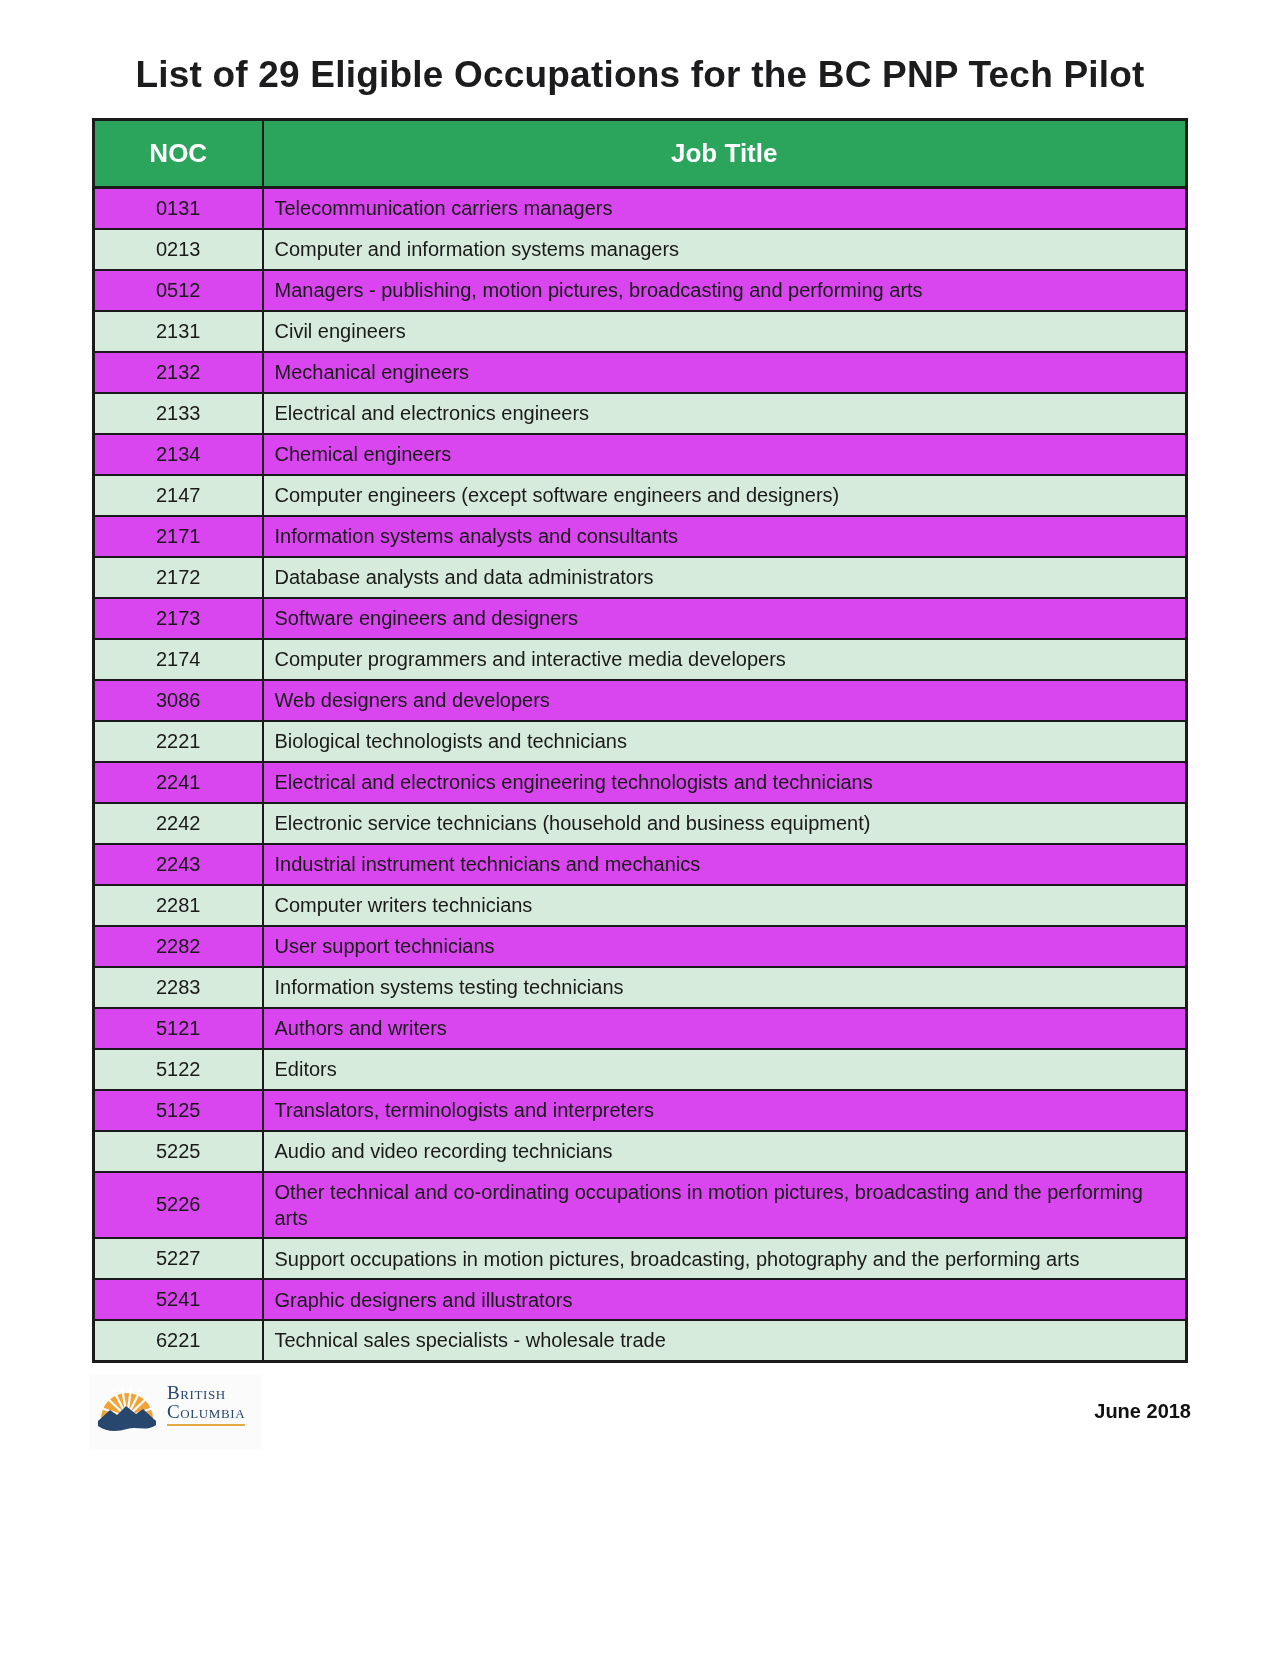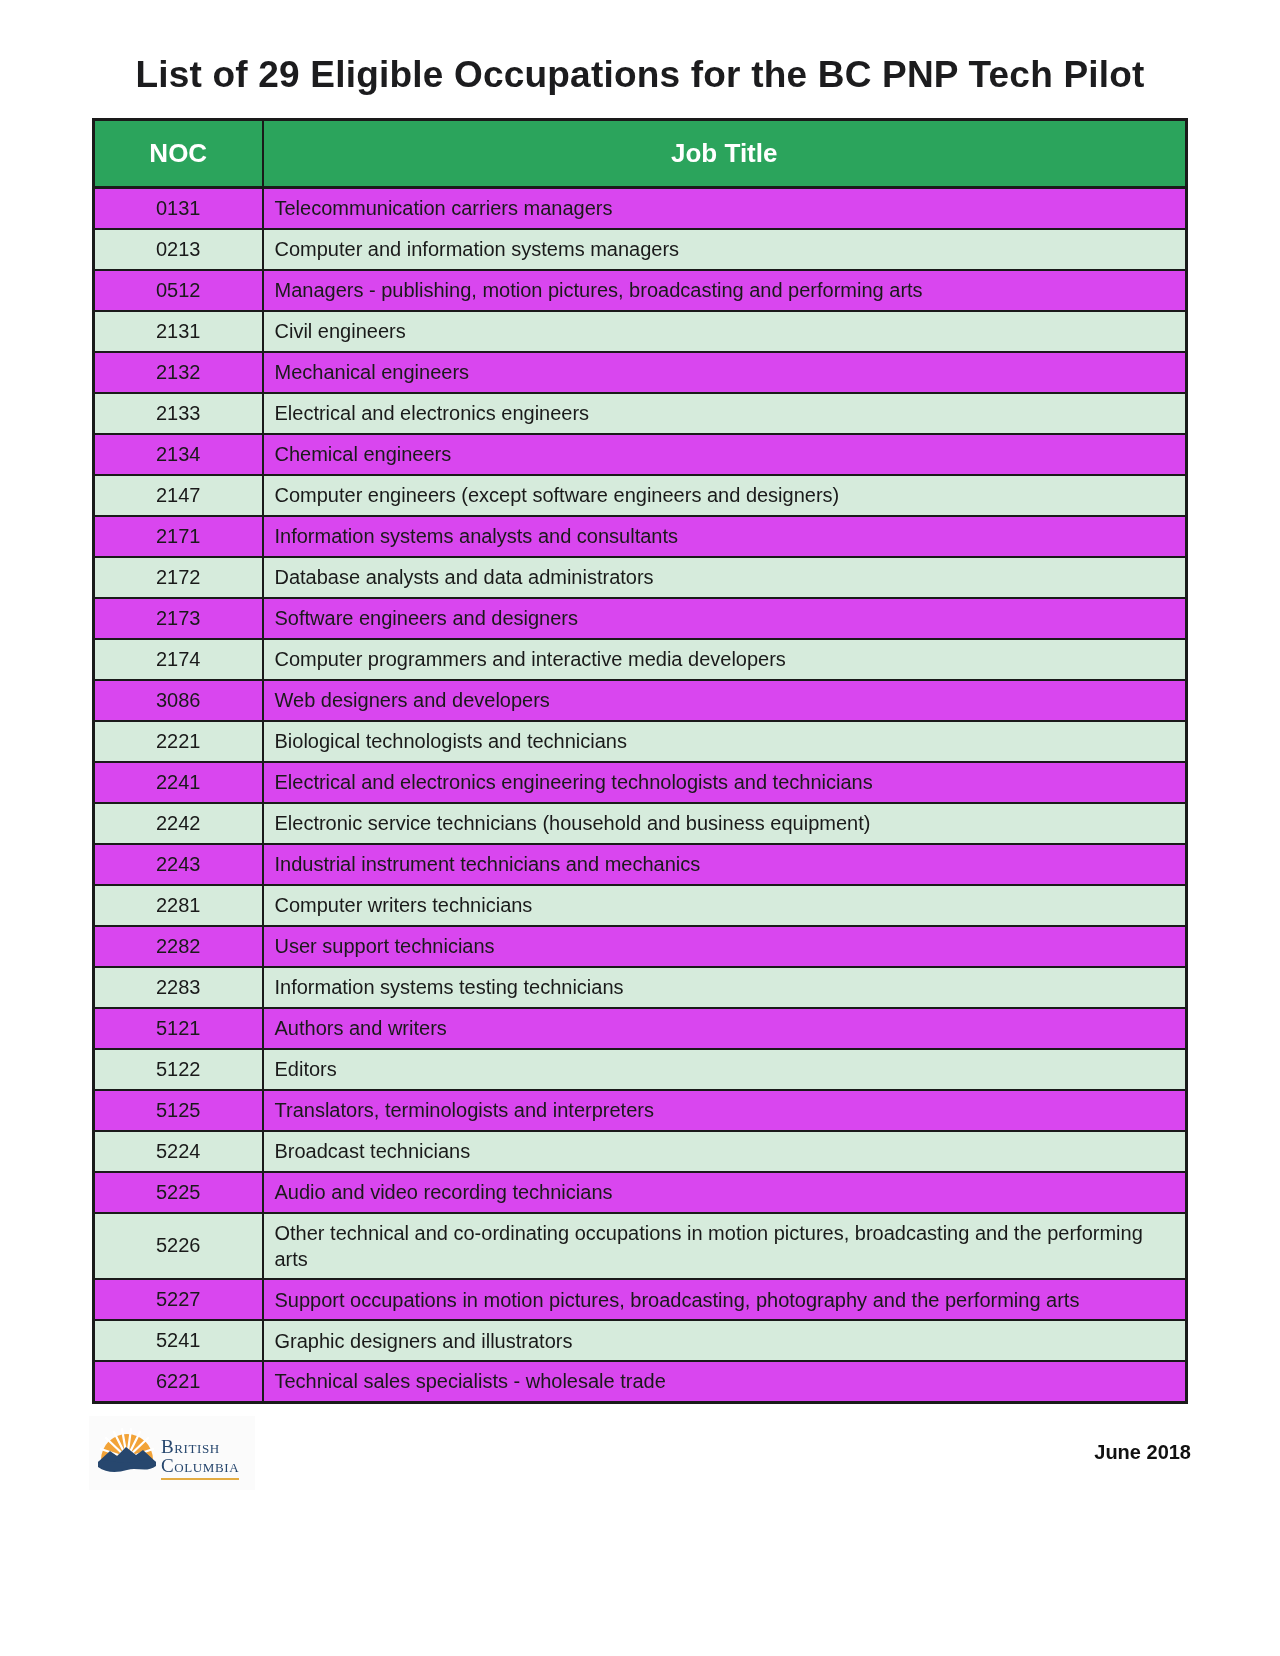--- a/index.html
+++ b/index.html
@@ -62,22 +62,22 @@
   }
   footer.page-footer{
     width:1102px;
     margin:12px auto 0 auto;
     display:flex;
     justify-content:space-between;
     align-items:center;
   }
   .bc-logo{
     display:flex;
-    align-items:flex-end;
-    gap:2px;
+    align-items:flex-start;
+    gap:8px;
     background:#fbfbfb;
     padding:8px 16px 10px 6px;
   }
   .bc-logo-text{
     font-family:"Liberation Serif", serif;
     font-variant:small-caps;
     color:var(--logo-navy);
     font-size:19px;
     line-height:1.02;
     letter-spacing:0.6px;
@@ -220,24 +220,20 @@
   <tr>
     <td class="noc-cell">5122</td>
     <td class="job-cell">Editors</td>
   </tr>
 
   <tr>
     <td class="noc-cell">5125</td>
     <td class="job-cell">Translators, terminologists and interpreters</td>
   </tr>
 
-  <tr>
-    <td class="noc-cell">5224</td>
-    <td class="job-cell">Broadcast technicians</td>
-  </tr>
 
   <tr>
     <td class="noc-cell">5225</td>
     <td class="job-cell">Audio and video recording technicians</td>
   </tr>
 
   <tr>
     <td class="noc-cell">5226</td>
     <td class="job-cell">Other technical and co-ordinating occupations in motion pictures, broadcasting and the performing arts</td>
   </tr>

